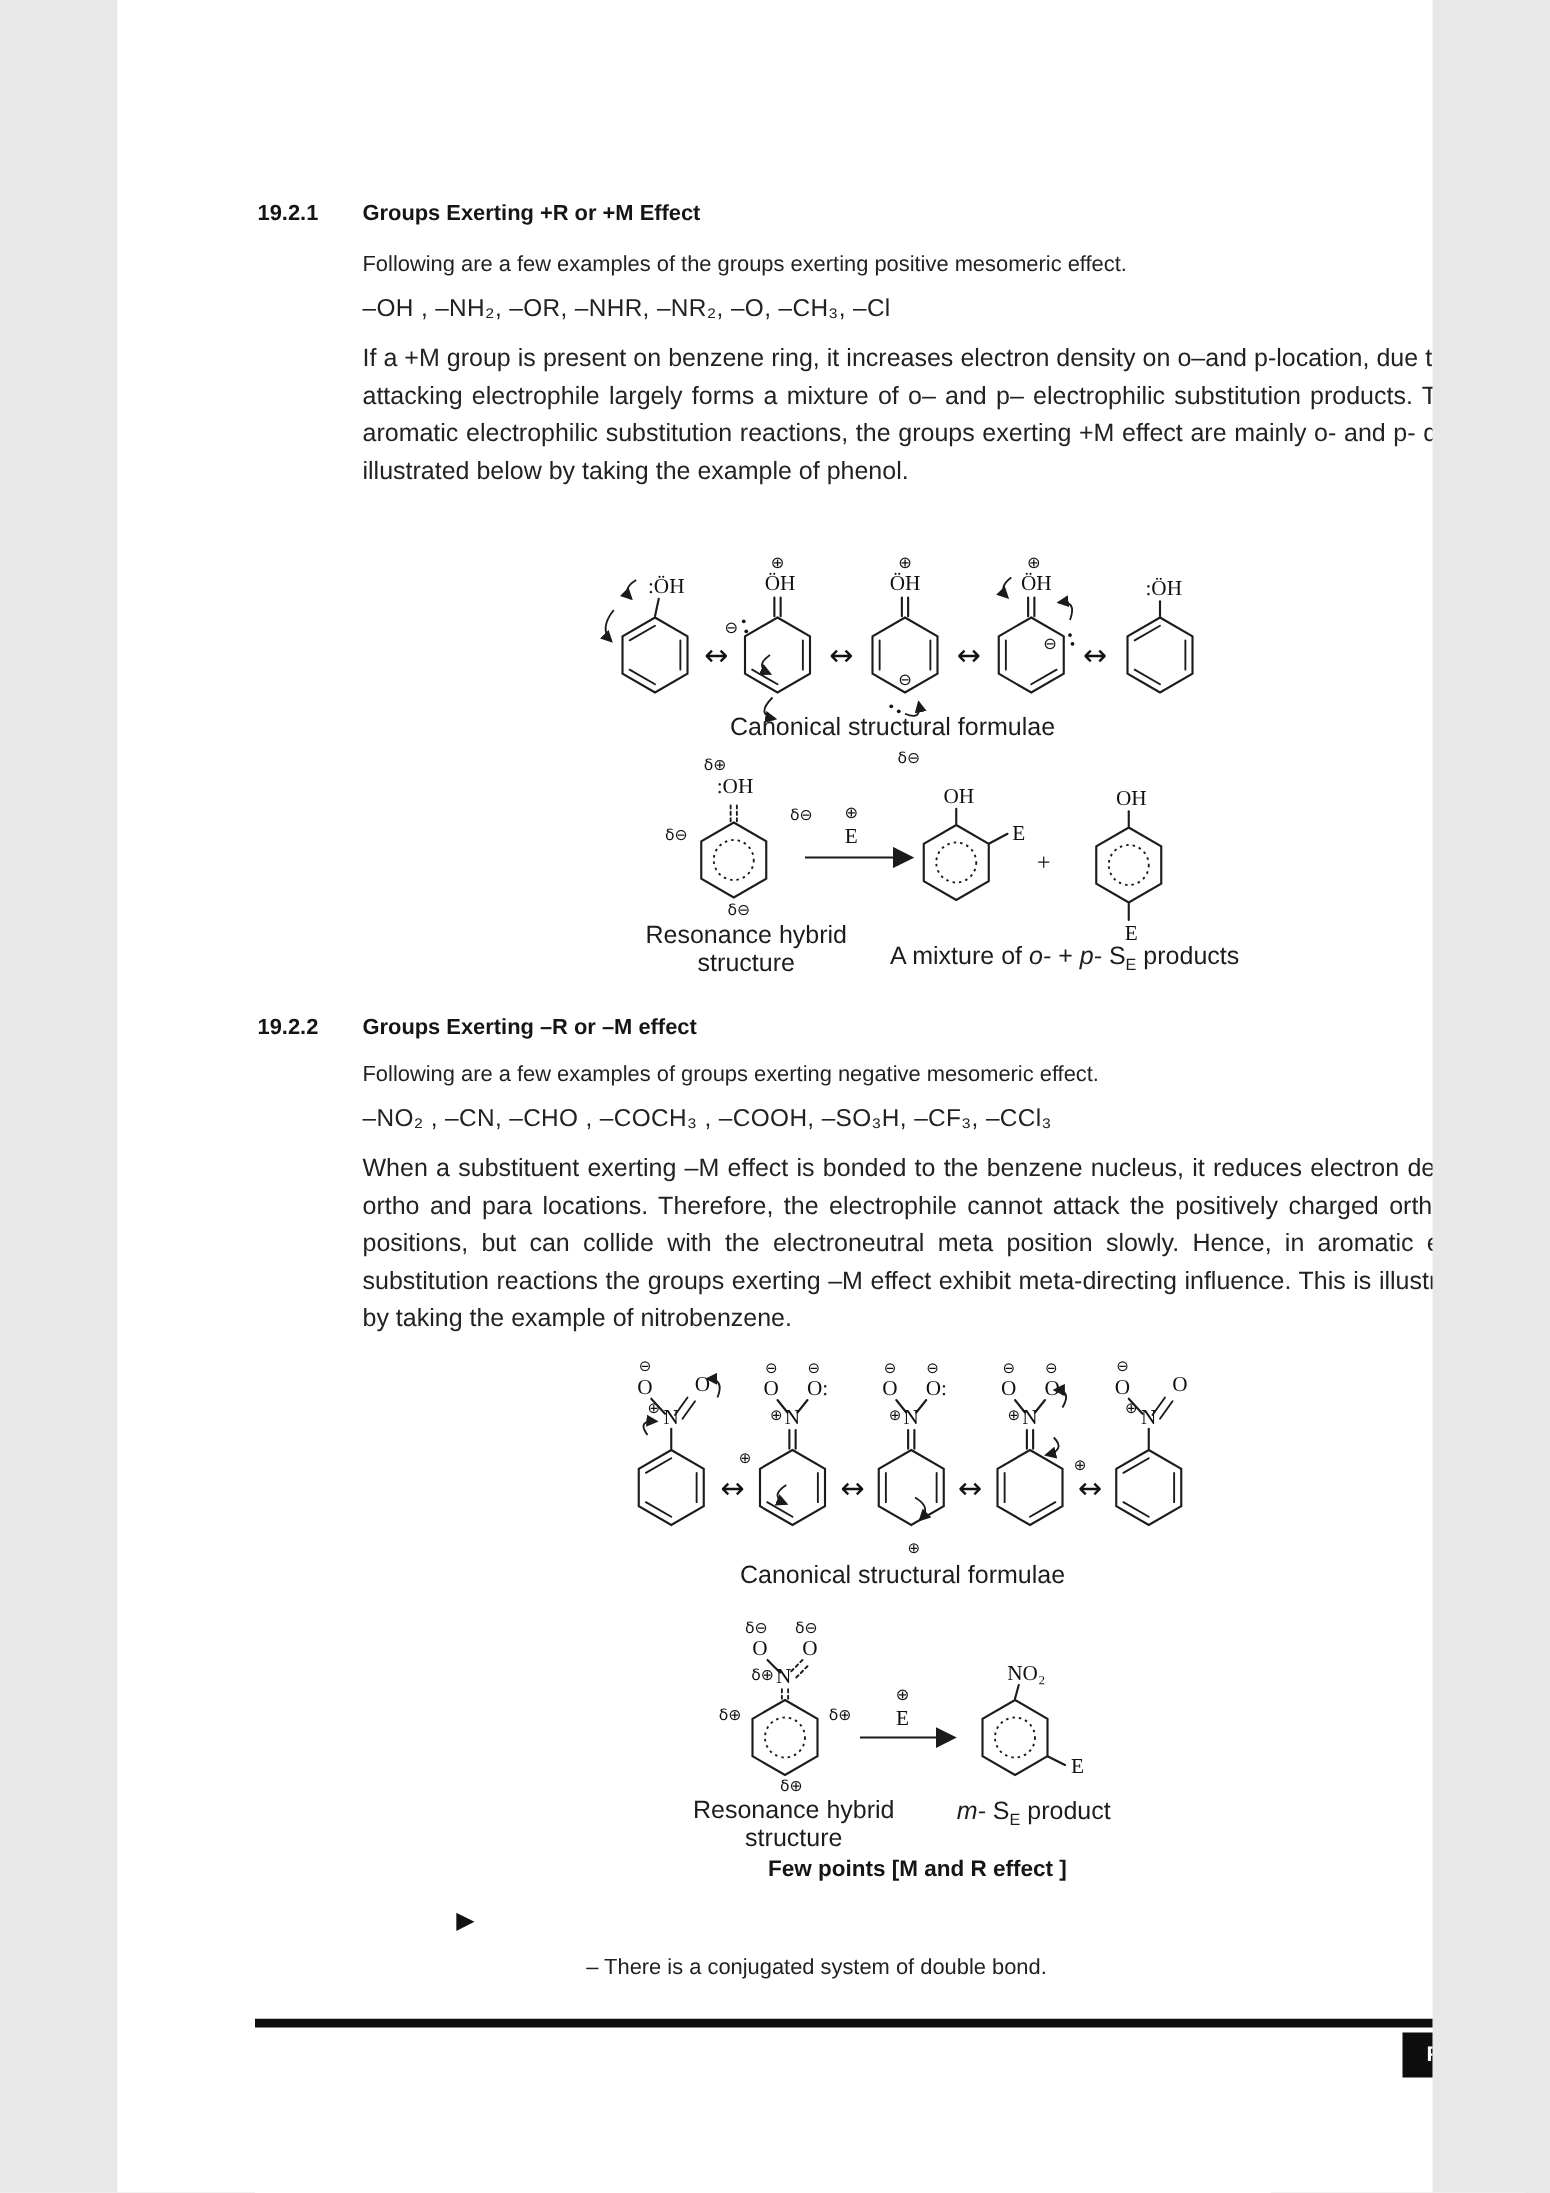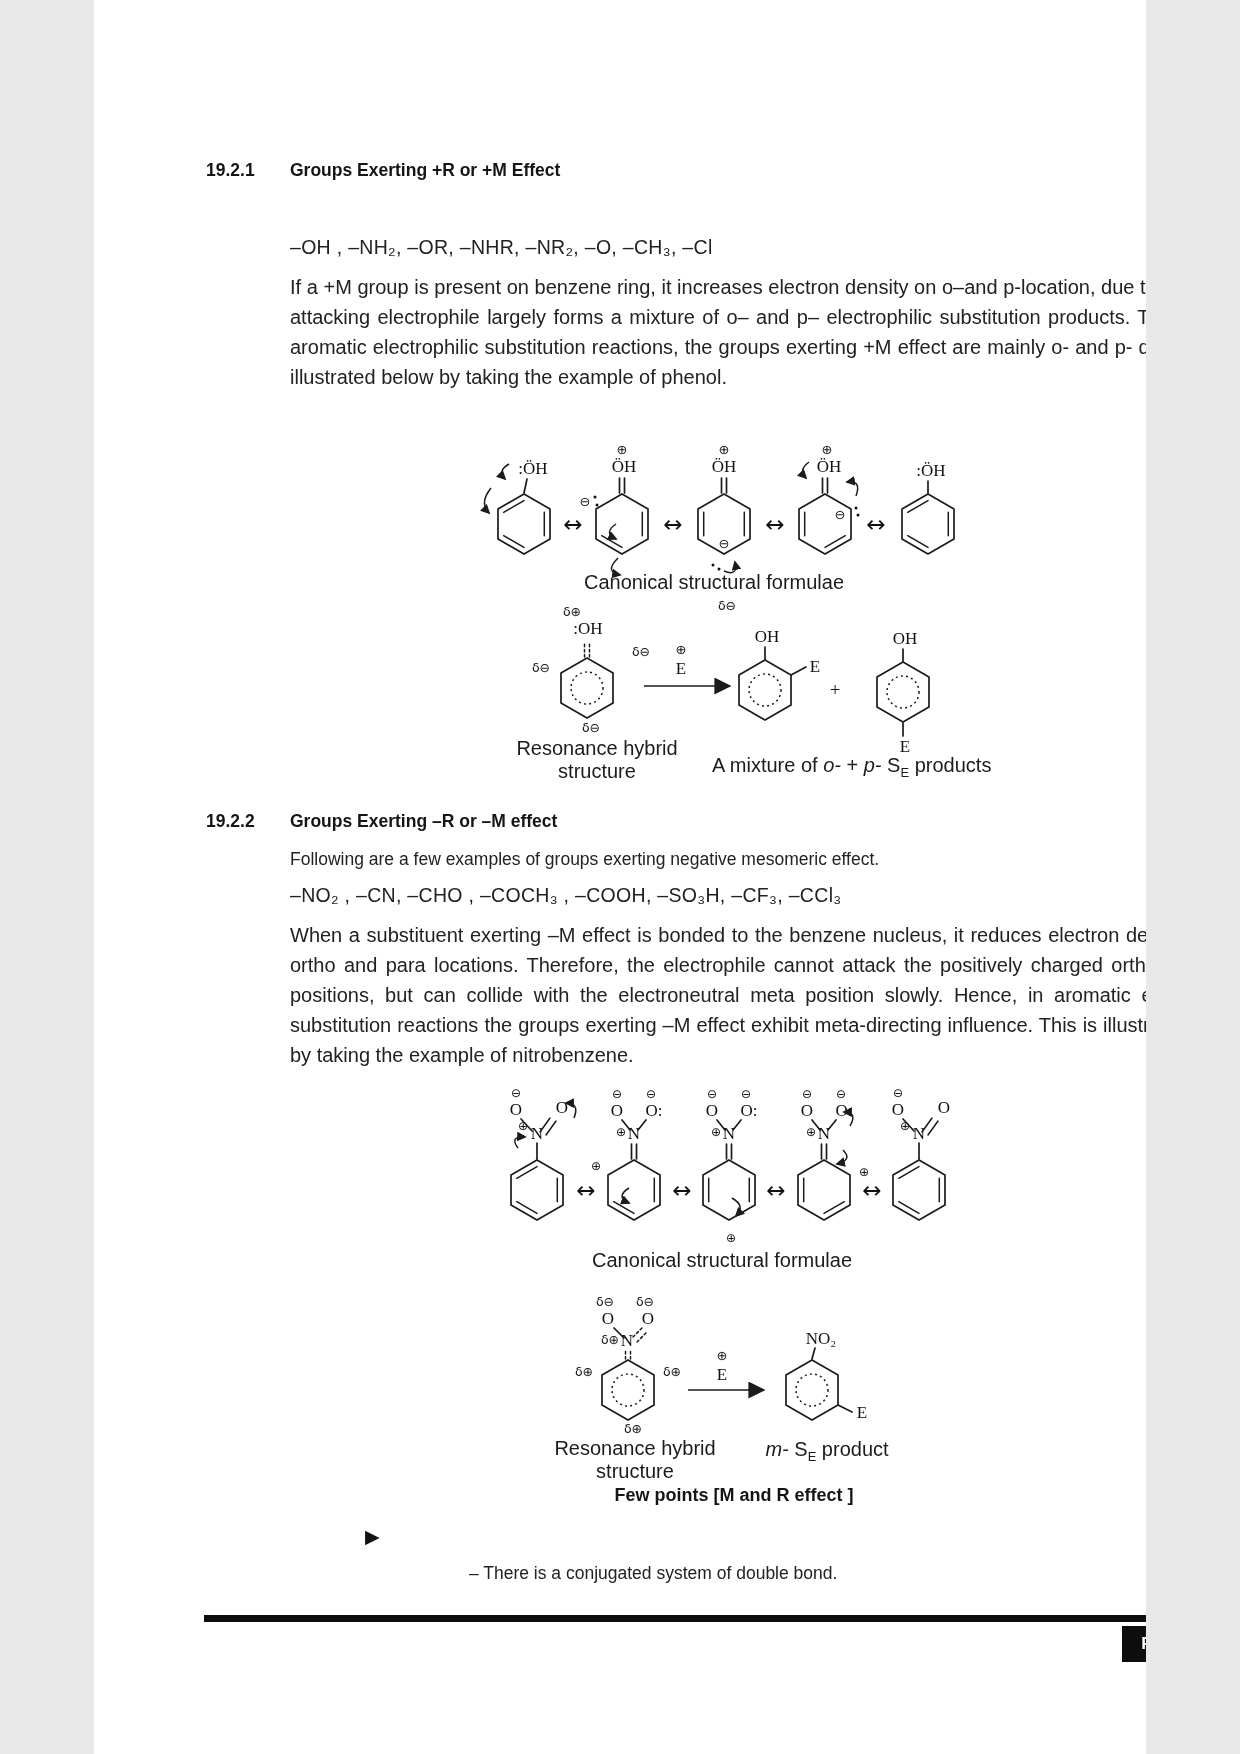--- a/index.html
+++ b/index.html
@@ -66,20 +66,21 @@
       <circle id="dcirc" r="16"></circle>
     </defs>
   </svg>
 
   <div class="abs goc-box" style="left:1097px; top:70px;">
     <span>GOC</span>
   </div>
 
   <div class="abs heading" style="left:112px; top:160px;">19.2.1</div>
   <div class="abs heading" style="left:196px; top:160px;">Groups Exerting +R or +M Effect</div>
+  <div class="abs single-line" style="left:196px; top:201px;">Following are a few examples of the groups exerting positive mesomeric effect.</div>
   <div class="abs formula" style="left:196px; top:236px; width:880px; text-align:left;">–OH , –NH₂, –OR, –NHR, –NR₂, –O, –CH₃, –Cl</div>
   <div class="abs body-text" style="left:196px; top:272px; width:957px;">If a +M group is present on benzene ring, it increases electron density on o–and p-location, due to which the attacking electrophile largely forms a mixture of o– and p– electrophilic substitution products. Therefore in aromatic electrophilic substitution reactions, the groups exerting +M effect are mainly o- and p- directing, as illustrated below by taking the example of phenol.</div>
 
   <svg class="abs chem" style="left:390px; top:436px;" width="480" height="132" viewBox="0 0 480 132">
 
     <g transform="translate(40,88)">
       <use href="#hexp" class="bond"></use>
       <use href="#ar3" class="bond thin"></use>
       <path class="bond" d="M0,-31 L3,-45"></path>
       <text class="atom" x="9" y="-50">:ÖH</text>

